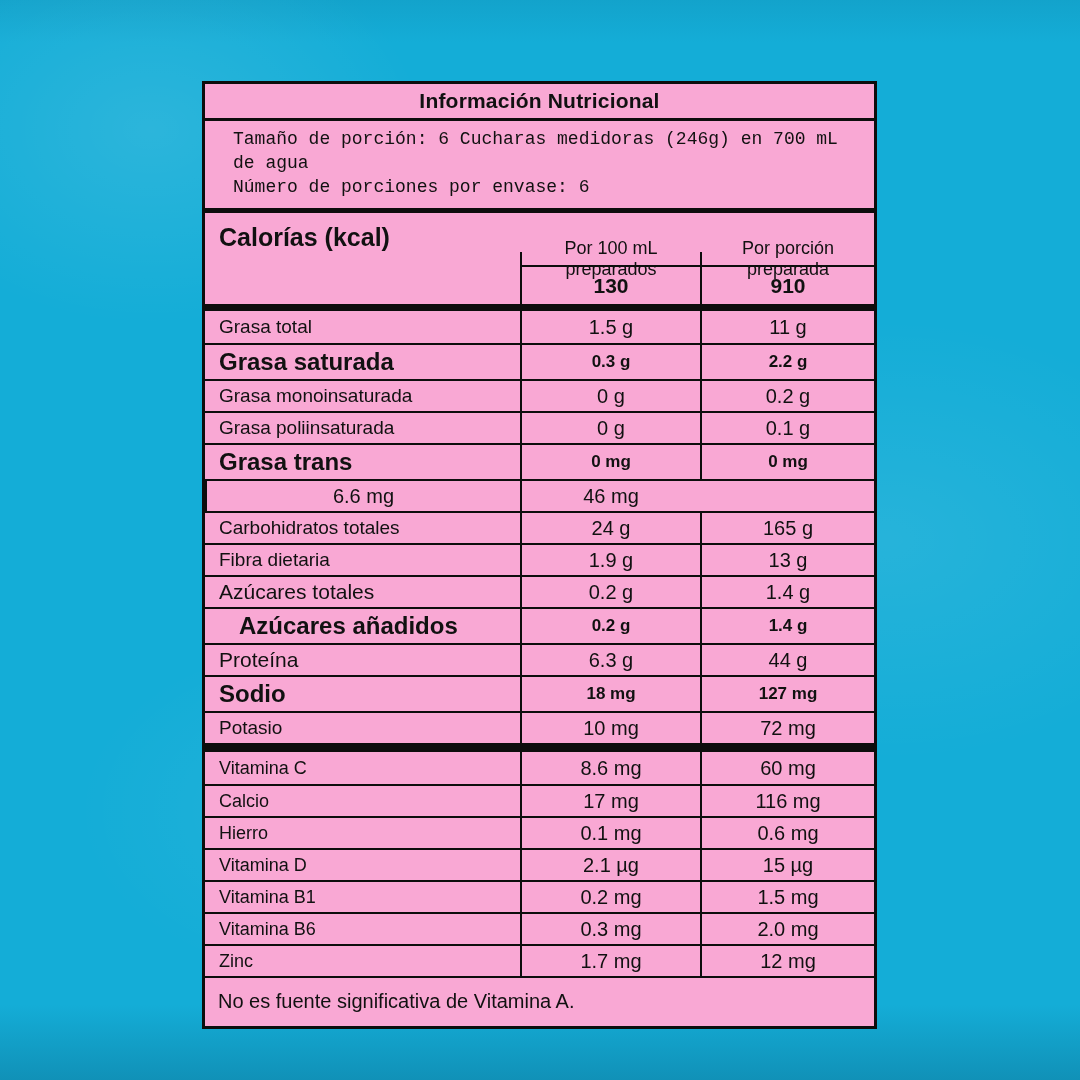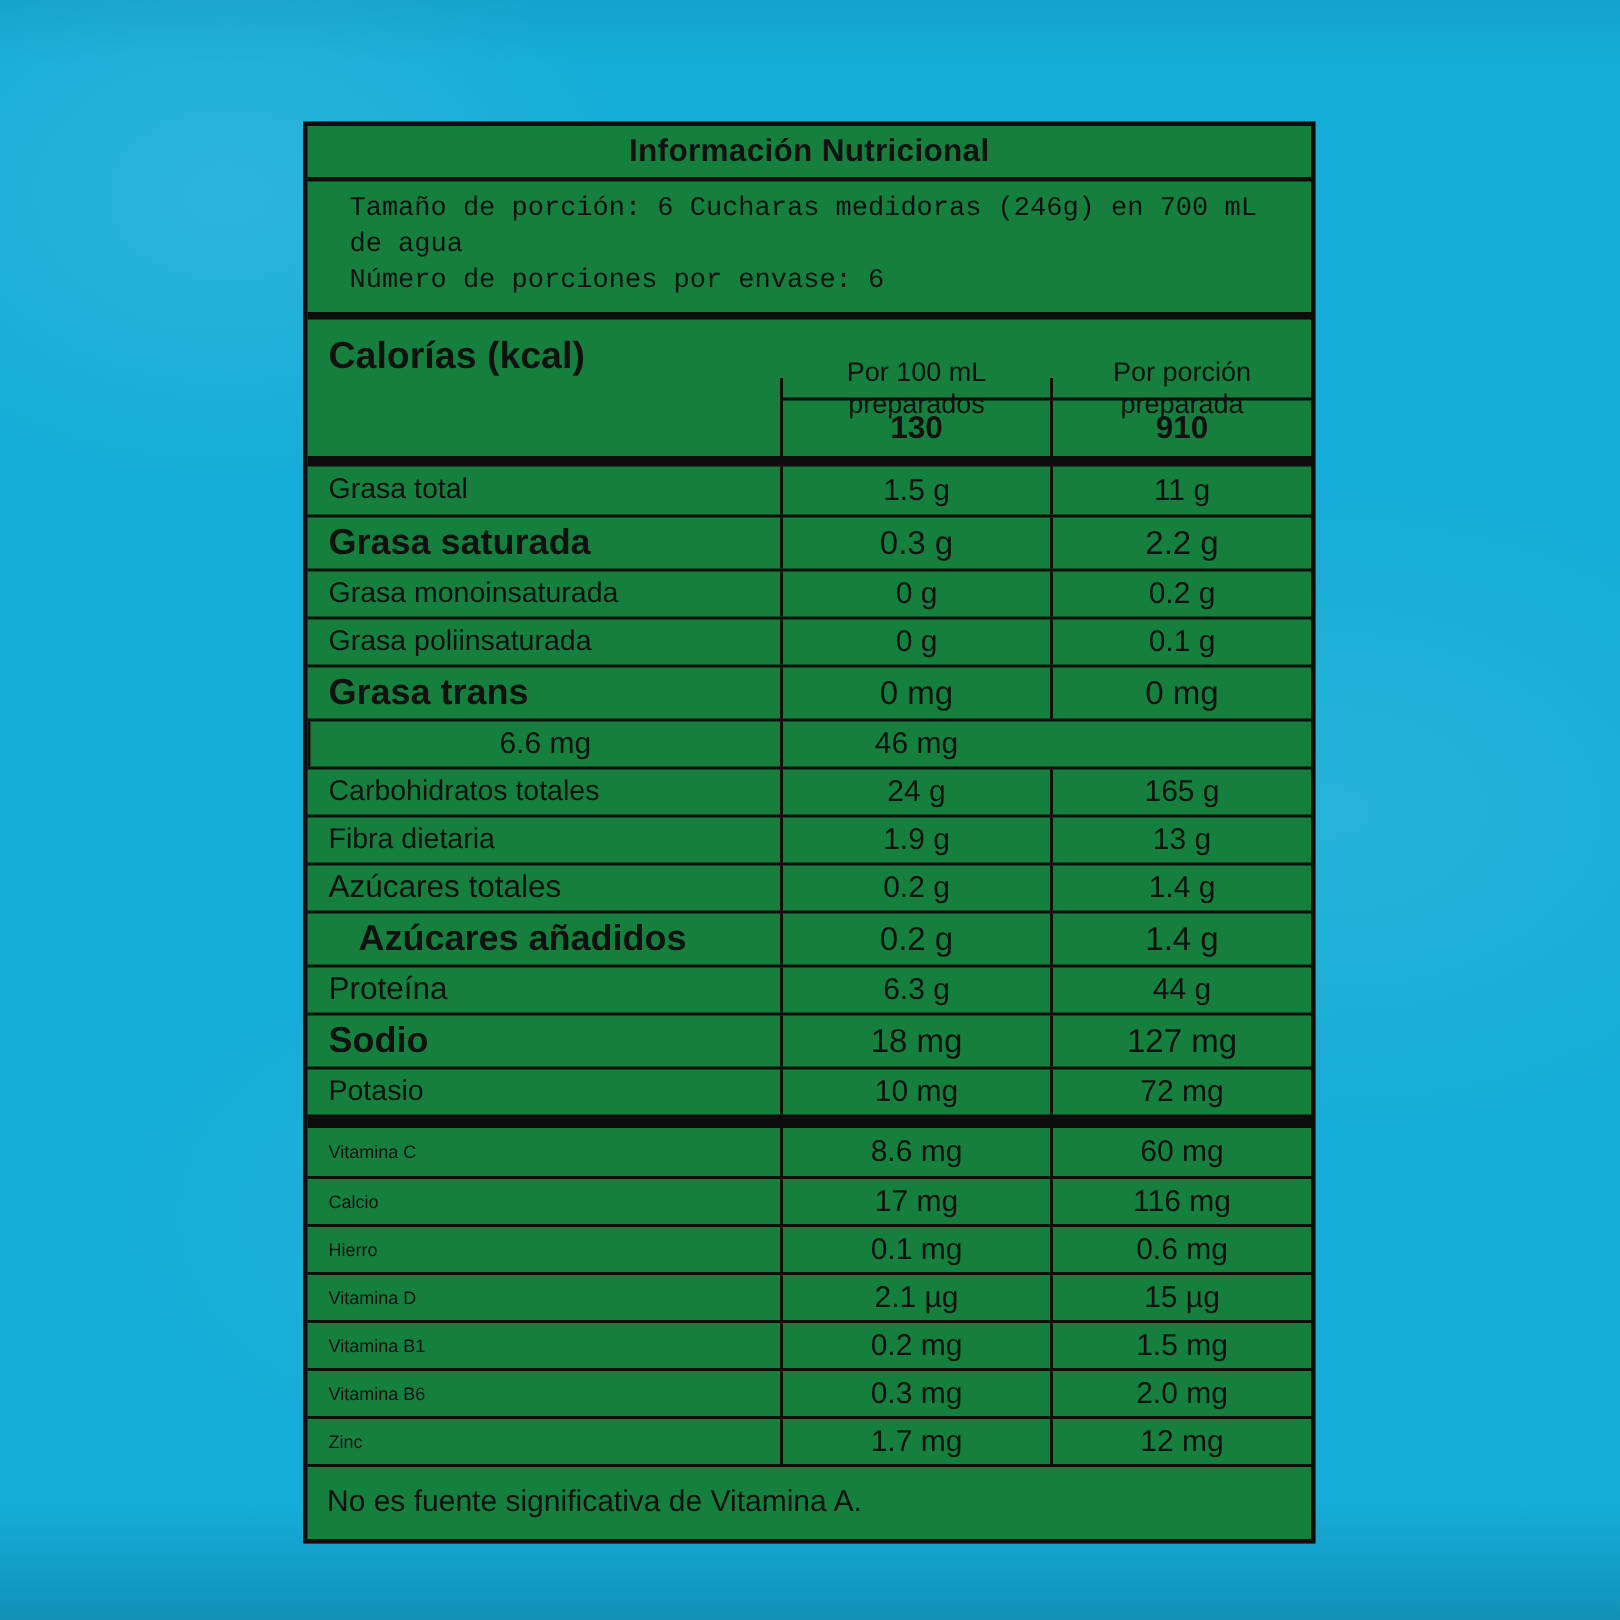--- a/index.html
+++ b/index.html
@@ -14,21 +14,21 @@
       radial-gradient(380px 260px at 30% 75%, rgba(255,255,255,0.06), transparent 65%),
       linear-gradient(to bottom, rgba(10,90,120,0.12) 0%, rgba(10,90,120,0) 4%, rgba(10,90,120,0) 93%, rgba(8,80,110,0.30) 100%);
     position: relative;
   }
 
   .panel {
     position: absolute;
     left: 202px;
     top: 81px;
     width: 675px;
-    background: #15803d;
+    background: #f9a8d4;
     border: 3px solid #0d0d0d;
   }
 
   .title-row {
     height: 37px;
     display: flex;
     align-items: center;
     justify-content: center;
     font-size: 21px;
     font-weight: 700;
@@ -91,25 +91,25 @@
   .rows-mount .nrow + .nrow { border-top: 2px solid #0d0d0d; }
   .nrow .cell { display: flex; align-items: center; }
   .nrow .label { padding-left: 14px; font-size: 19px; }
   .nrow .val {
     justify-content: center;
     font-size: 20px;
     border-left: 2px solid #0d0d0d;
   }
   .nrow.bold { min-height: 36px; }
   .nrow.bold .label { font-size: 24px; font-weight: 700; }
-  .nrow.bold .val { font-size: 22px; font-weight: 400; }
+  .nrow.bold .val { font-size: 17px; font-weight: 700; }
   .nrow.large .label { font-size: 21px; }
   .nrow.indent .label { padding-left: 34px; }
   .vitamins .nrow { min-height: 32px; }
-  .vitamins .nrow .label { font-size: 12px; }
+  .vitamins .nrow .label { font-size: 18px; }
 
   .footnote {
     border-top: 2px solid #0d0d0d;
     padding: 12px 13px 13px 13px;
     font-size: 20px;
   }
 </style>
 </head>
 <body>
 

